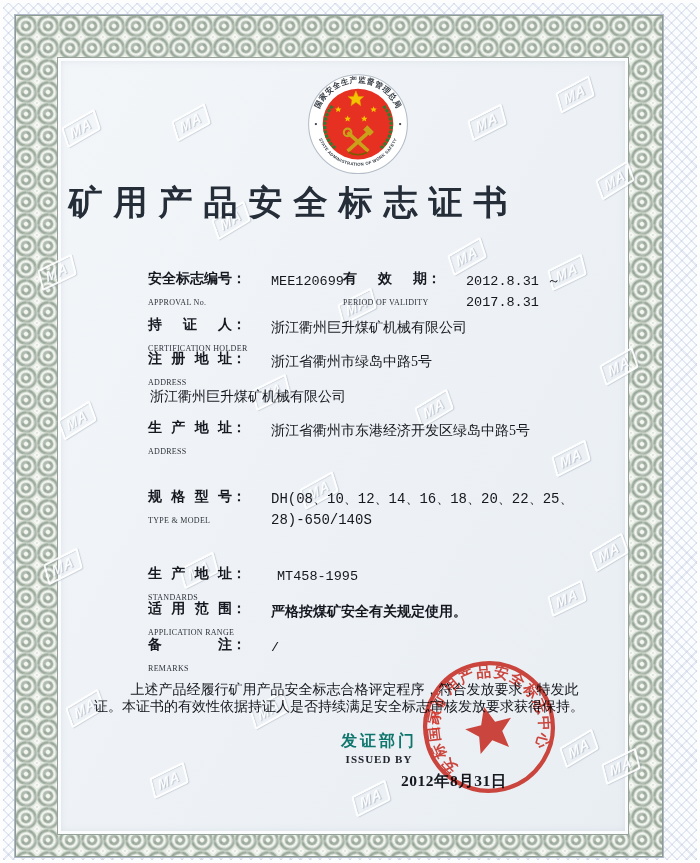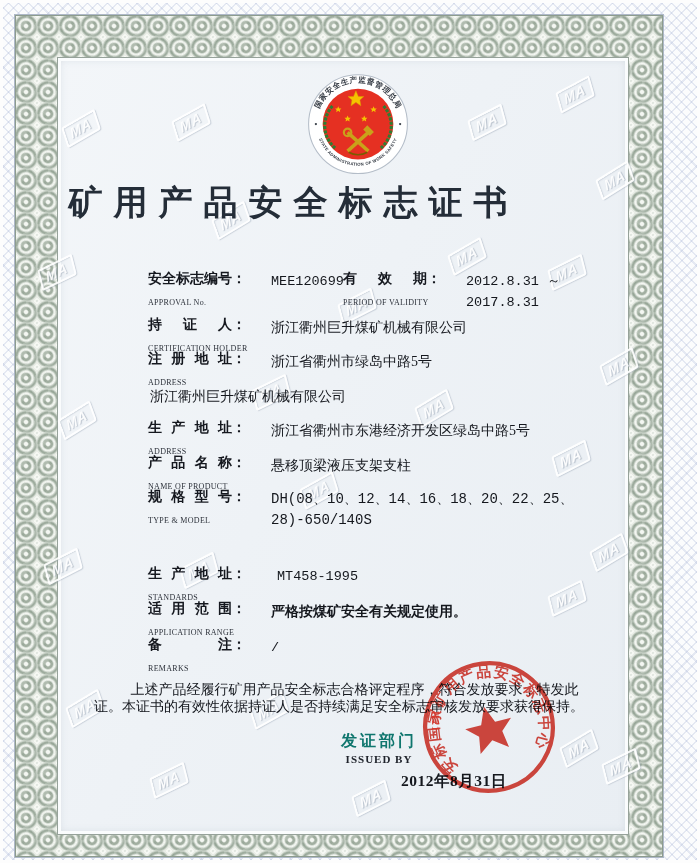--- a/index.html
+++ b/index.html
@@ -168,27 +168,20 @@
     </div>
 
     <div class="row" style="top:419px">
       <div class="lab">
         <div class="lab-top"><span class="lab-zh">生产地址</span><span class="lab-colon">：</span></div>
         <div class="lab-en">ADDRESS</div>
       </div>
       <div class="val">浙江省衢州市东港经济开发区绿岛中路5号</div>
     </div>
 
-    <div class="row" style="top:454px">
-      <div class="lab">
-        <div class="lab-top"><span class="lab-zh">产品名称</span><span class="lab-colon">：</span></div>
-        <div class="lab-en">NAME OF PRODUCT</div>
-      </div>
-      <div class="val">悬移顶梁液压支架支柱</div>
-    </div>
 
     <div class="row" style="top:488px">
       <div class="lab">
         <div class="lab-top"><span class="lab-zh">规格型号</span><span class="lab-colon">：</span></div>
         <div class="lab-en">TYPE &amp; MODEL</div>
       </div>
       <div class="val mono" style="width:335px;font-size:14px">DH(08、10、12、14、16、18、20、22、25、28)-650/140S</div>
     </div>
 
     <div class="row" style="top:565px">

